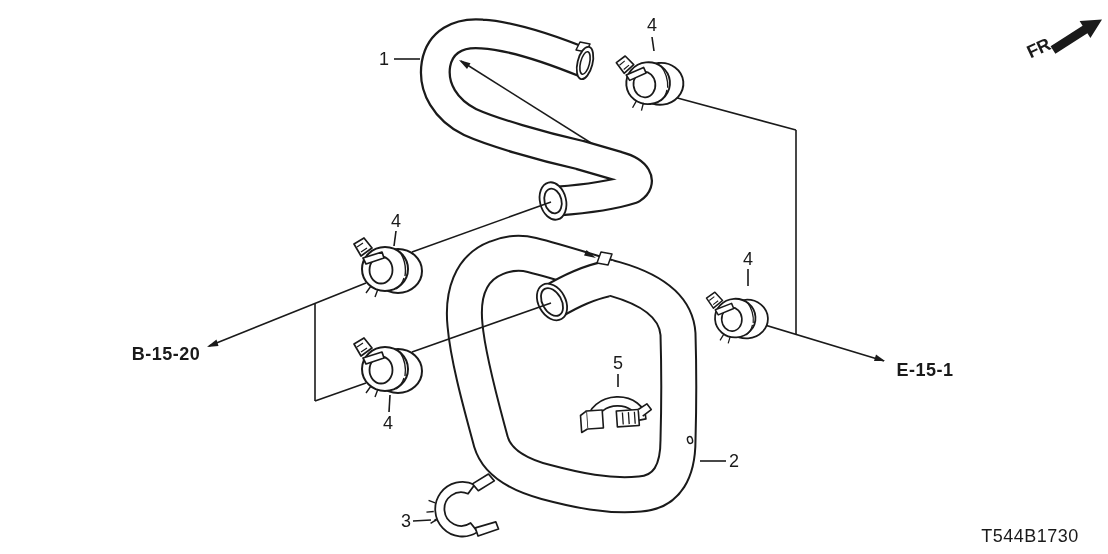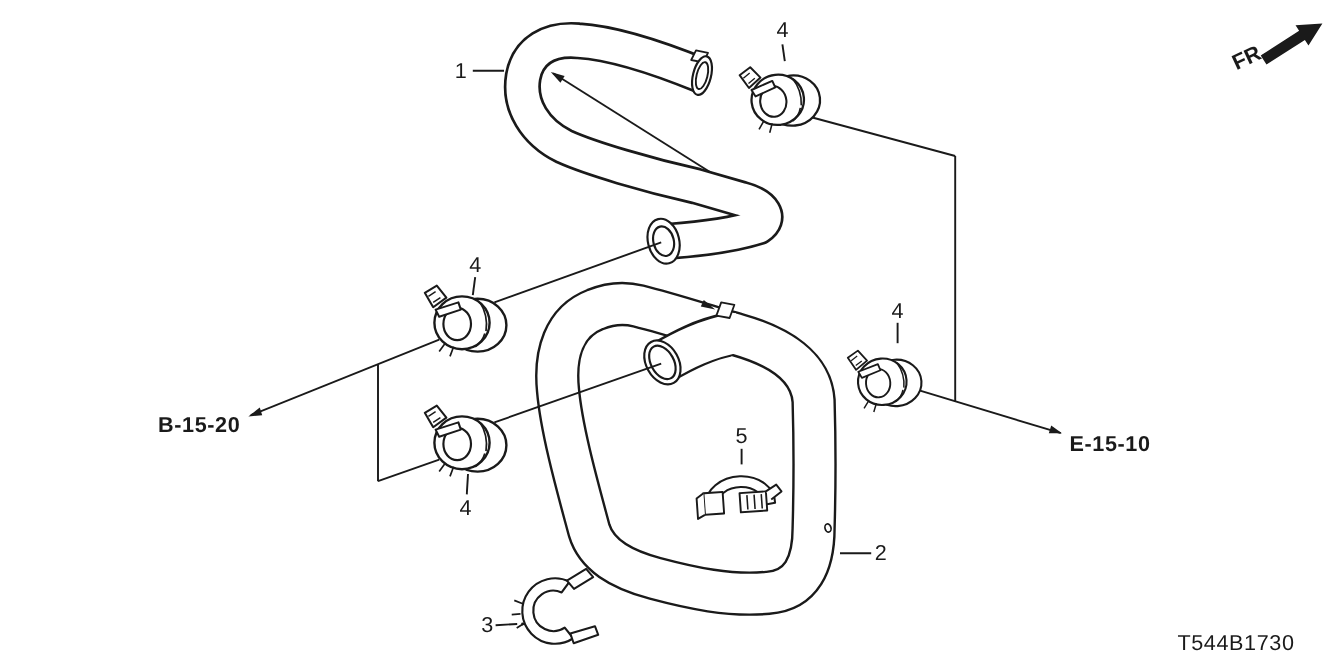--- a/index.html
+++ b/index.html
@@ -139,18 +139,18 @@
 <div class="callout" style="left:384px;top:59px">1</div>
 <div class="callout" style="left:734px;top:461px">2</div>
 <div class="callout" style="left:406px;top:521px">3</div>
 <div class="callout" style="left:652px;top:25px">4</div>
 <div class="callout" style="left:396px;top:221px">4</div>
 <div class="callout" style="left:388px;top:423px">4</div>
 <div class="callout" style="left:748px;top:259px">4</div>
 <div class="callout" style="left:618px;top:363px">5</div>
 
 <div class="callout ref" style="left:166px;top:354px">B-15-20</div>
-<div class="callout ref" style="left:925px;top:370px">E-15-10</div>
+<div class="callout ref" style="left:925px;top:370px">E-15-1</div>
 
 <div class="callout fr" style="left:1041px;top:47px">FR.</div>
 <div class="callout code" style="left:1030px;top:536px">T544B1730</div>
 
 </div>
 
 </body></html>

